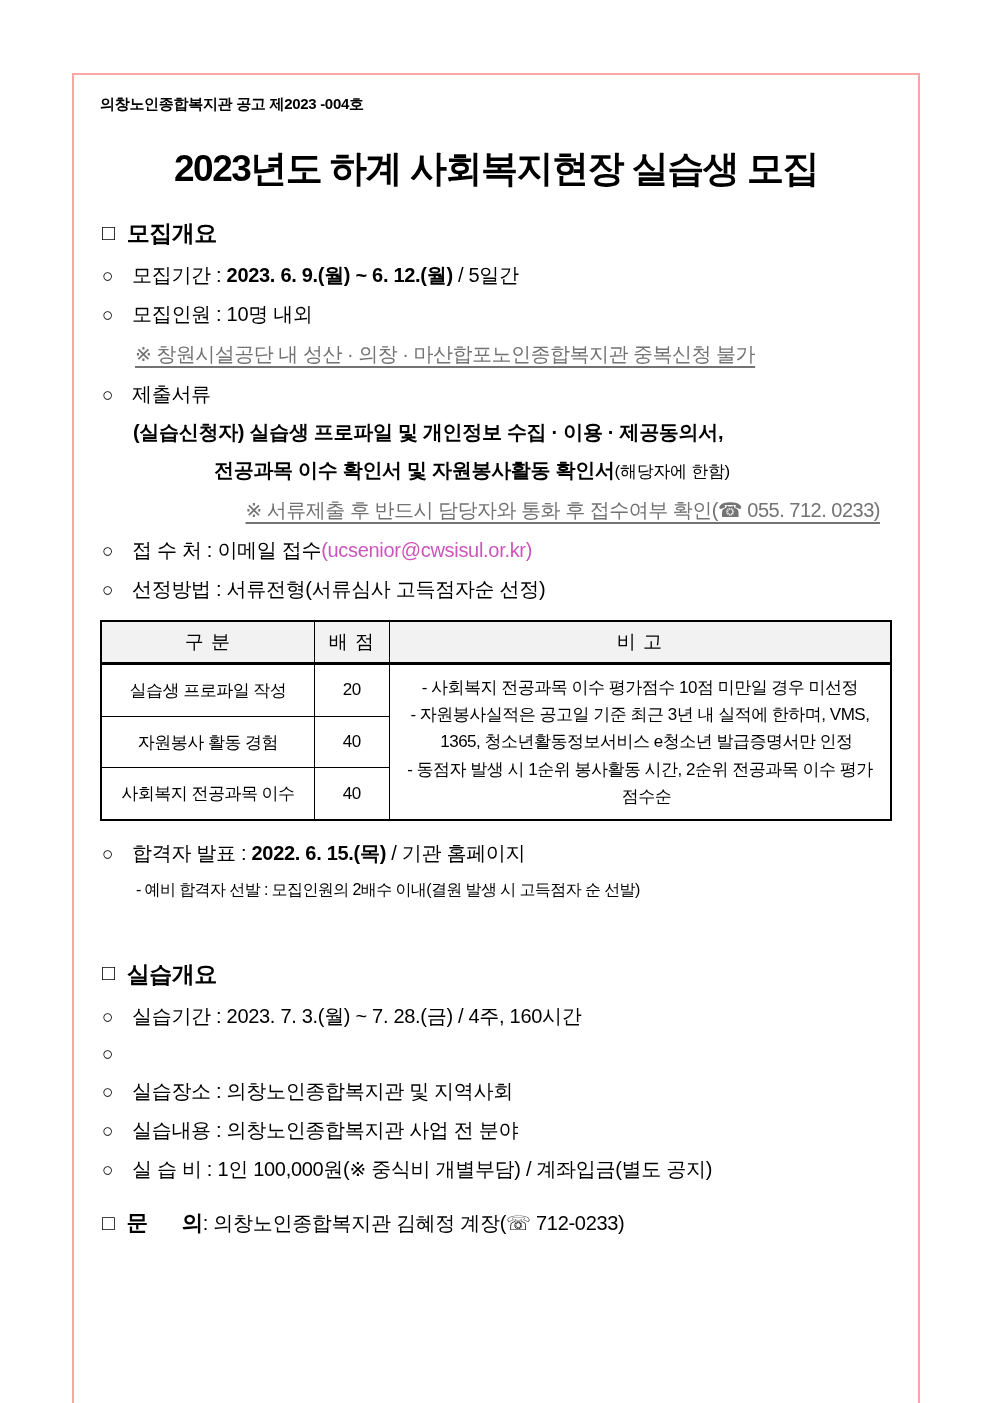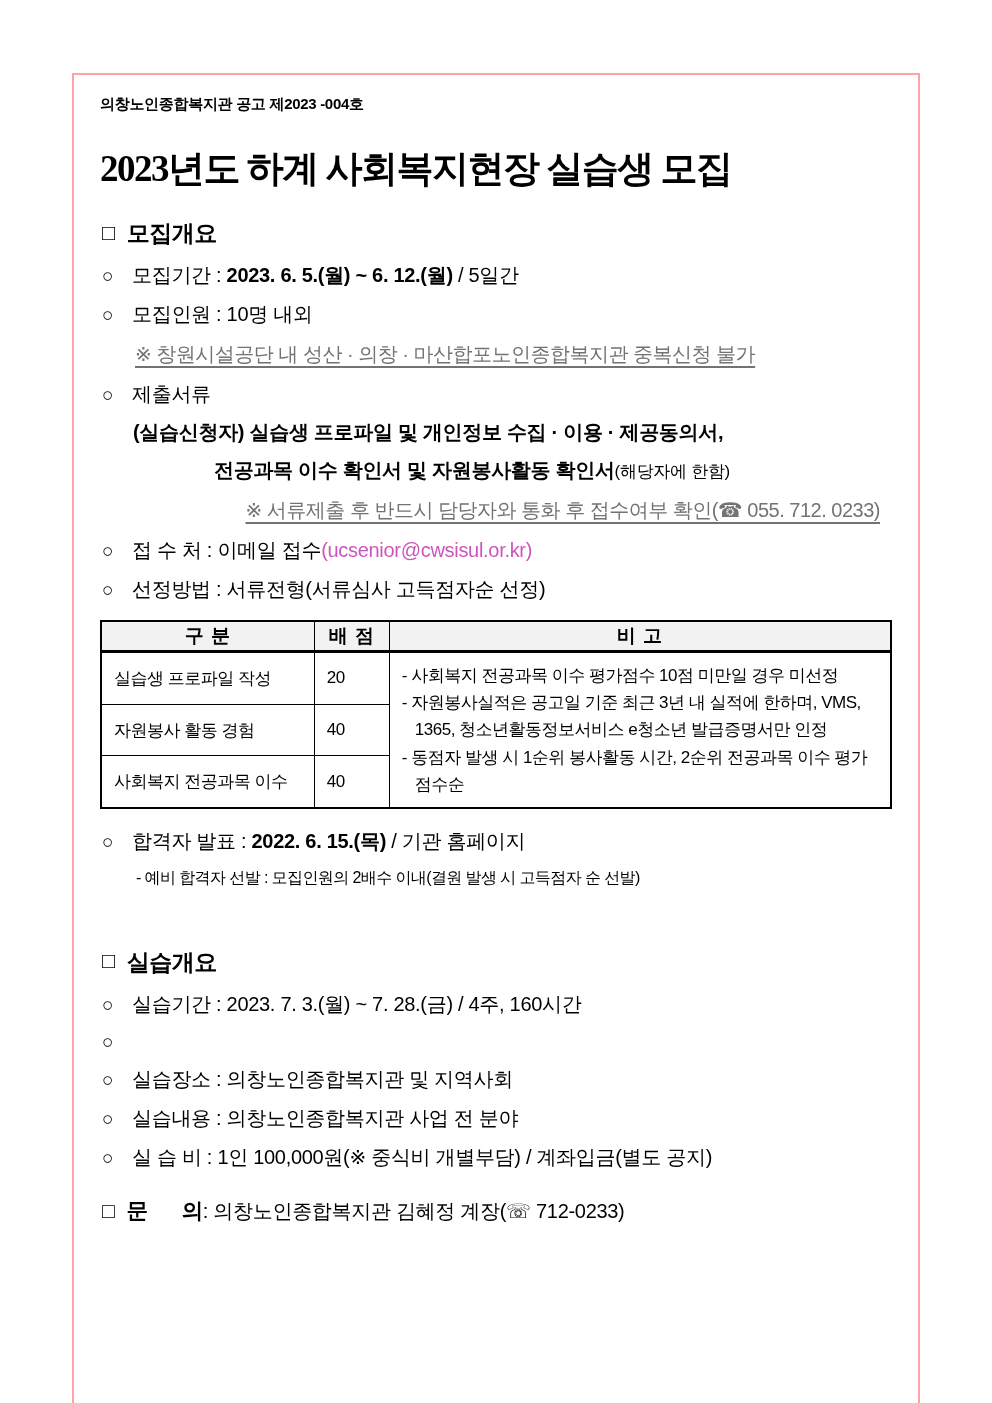--- a/index.html
+++ b/index.html
@@ -8,23 +8,22 @@
     font-family:"Liberation Sans","DejaVu Sans",sans-serif;
     color:#000;
   }
   .frame{
     position:absolute;left:72px;top:73px;width:848px;height:1336px;
     border:2px solid #fca5a5;box-sizing:border-box;
     padding:18px 26px 0 26px;
   }
   .doc-number{font-size:15px;font-weight:bold;letter-spacing:-0.3px;margin-top:2px;}
   .title{
-    text-align:left;font-size:37px;font-weight:900;letter-spacing:-1.5px;
+    text-align:center;font-size:37px;font-weight:900;letter-spacing:-1.5px;
     margin:30px 0 24px 0;
-    font-family:Liberation Serif, serif;
   }
   .intro{
     font-size:20.5px;line-height:1.78;text-align:justify;
     margin:0 0 30px 0;text-indent:10px;
   }
   .b{font-weight:bold;}
   .sec-heading{
     font-size:23px;font-weight:900;letter-spacing:-0.5px;
     display:flex;align-items:center;gap:12px;margin:6px 0 10px 2px;
   }
@@ -41,24 +40,24 @@
   .sub-line{font-size:20px;margin:13px 0 13px 33px;letter-spacing:-0.3px;line-height:1.25;}
   .sub-line.ind2{margin-left:114px;}
   .small-note{font-size:17px;}
   .sub-small{font-size:16px;margin:10px 0 26px 36px;letter-spacing:-0.6px;}
   table.score{
     width:792px;border-collapse:collapse;margin:18px 0 20px 0;
     border:2px solid #000;table-layout:fixed;
   }
   table.score th{
     background:#f2f2f2;border:1px solid #000;border-bottom:3px solid #000;
-    font-size:19px;font-weight:700;padding:1px 4px;letter-spacing:1px;
+    font-size:19px;font-weight:400;padding:7px 4px;letter-spacing:1px;
   }
   table.score td{
-    border:1px solid #000;font-size:17px;text-align:left;padding:9px 12px;letter-spacing:-0.5px;
+    border:1px solid #000;font-size:17px;text-align:center;padding:9px 12px;letter-spacing:-0.5px;
   }
   td.notes-cell{
     text-align:left;vertical-align:middle;font-size:15.5px;line-height:1.6;
     padding:6px 6px 6px 10px;letter-spacing:-0.6px;
   }
   .note-line{padding-left:13px;text-indent:-13px;}
   .col-cat{width:27%;}
   .col-pts{width:9.5%;}
   .col-note{width:63.5%;}
   .gap-lg{height:26px;}
@@ -78,21 +77,21 @@
   <h1 class="title">2023년도 하계 사회복지현장 실습생 모집</h1>
 
 
   <div class="sec-heading">
     <span class="sq">□</span>
     <span>모집개요</span>
   </div>
 
   <div class="line">
     <span class="bullet">○</span>
-    <span class="txt"><span>모집기간 : </span><span class="b">2023. 6. 5.(월) ~ 6. 12.(월)</span><span> / 5일간</span></span>
+    <span class="txt"><span>모집기간 : </span><span class="b">2023. 6. 9.(월) ~ 6. 12.(월)</span><span> / 5일간</span></span>
   </div>
 
   <div class="line">
     <span class="bullet">○</span>
     <span>모집인원 : 10명 내외</span>
   </div>
 
   <div class="note-blue blue">※ 창원시설공단 내 성산 · 의창 · 마산합포노인종합복지관 중복신청 불가</div>
 
   <div class="line">

